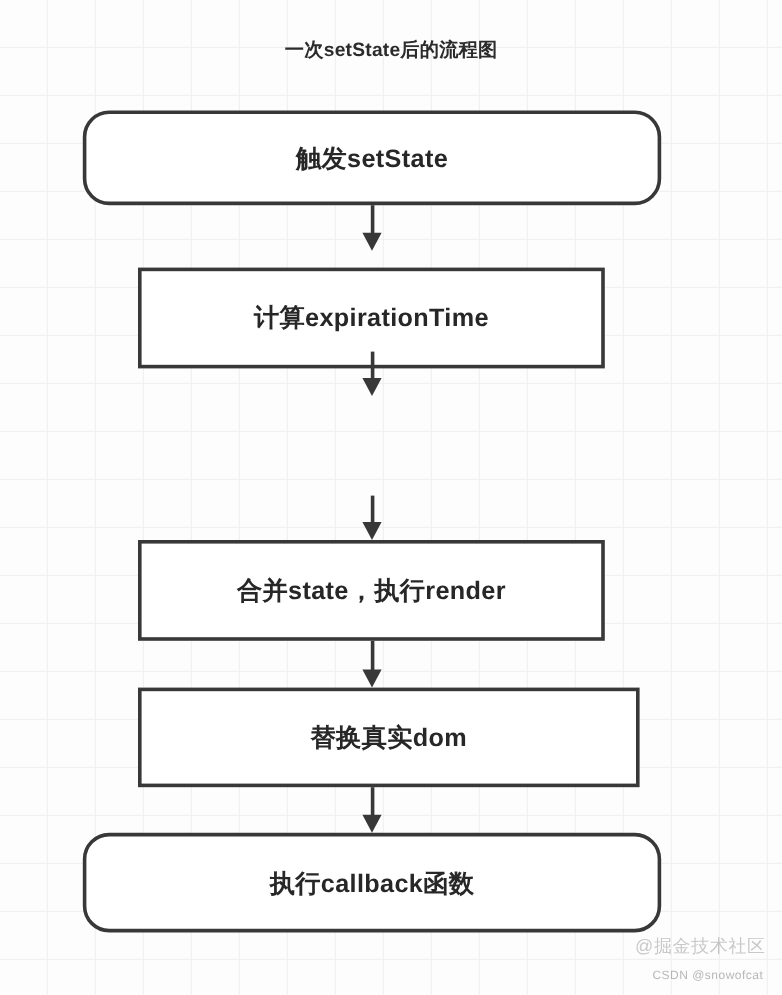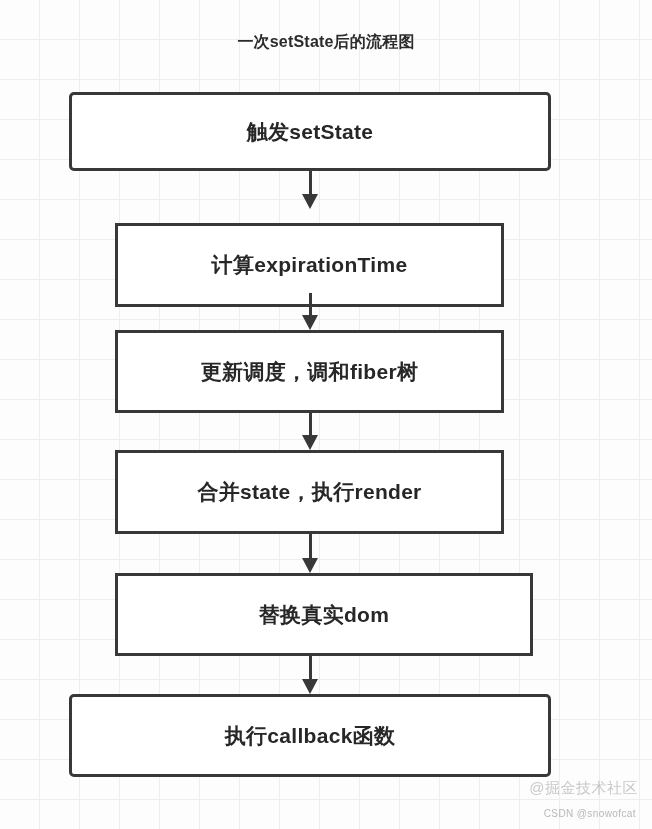--- a/index.html
+++ b/index.html
@@ -41,21 +41,21 @@
     justify-content: center;
   }
   .node-label {
     font-size: 21px;
     font-weight: 700;
     color: #272727;
     letter-spacing: 0.3px;
     white-space: nowrap;
   }
   .rounded {
-    border-radius: 5px;
+    border-radius: 22px;
   }
   .connector {
     position: absolute;
     width: 26px;
     display: flex;
     flex-direction: column;
     align-items: center;
     pointer-events: none;
   }
   .connector .stem {
@@ -110,23 +110,20 @@
 
   <div class="node" style="left:115px; top:223px; width:389px; height:84px;">
     <span class="node-label">计算expirationTime</span>
   </div>
 
   <div class="connector" style="left:297px; top:293px; height:37px;">
     <div class="stem"></div>
     <div class="head"></div>
   </div>
 
-  <div class="node" style="left:115px; top:330px; width:389px; height:83px;">
-    <span class="node-label">更新调度，调和fiber树</span>
-  </div>
 
   <div class="connector" style="left:297px; top:413px; height:37px;">
     <div class="stem"></div>
     <div class="head"></div>
   </div>
 
   <div class="node" style="left:115px; top:450px; width:389px; height:84px;">
     <span class="node-label">合并state，执行render</span>
   </div>
 

